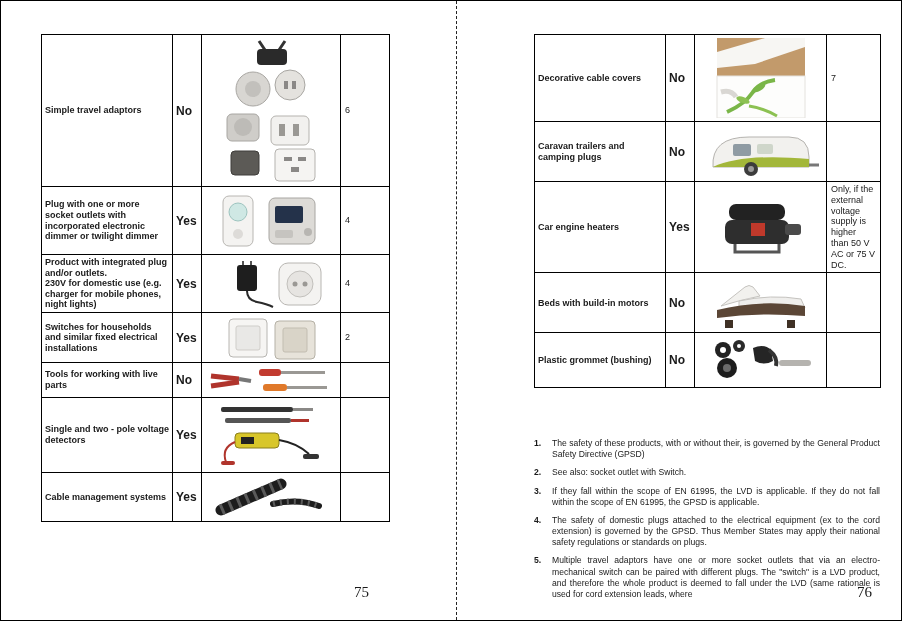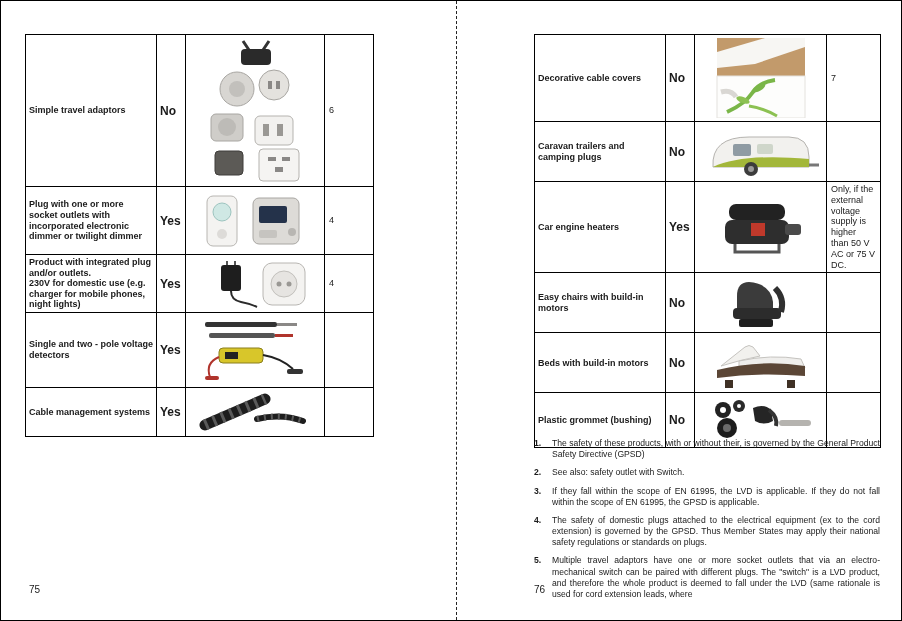--- a/index.html
+++ b/index.html
@@ -23,38 +23,38 @@
   table.products{
     border-collapse:collapse;
     table-layout:fixed;
     position:absolute;
   }
   table.products td{
     border:1px solid #000;
     vertical-align:middle;
     overflow:hidden;
   }
-  .tbl-left{left:24px;top:33px;width:348px;}
+  .tbl-left{left:40px;top:33px;width:348px;}
   .tbl-right{left:77px;top:33px;width:346px;padding-left:39px;}
 
   td.c-label{font-weight:bold;font-size:9px;line-height:1.18;padding:2px 3px;white-space:pre-line;}
   td.c-answer{font-weight:bold;font-size:12px;padding:2px 3px;}
   td.c-img{text-align:center;padding:1px;}
   td.c-img svg{display:block;margin:0 auto;}
   td.c-note{font-size:9px;padding:2px 4px;line-height:1.2;}
   td.c-note.bold{font-weight:normal;}
 
   
   .lr1{height:152px;}.lr2{height:68px;}.lr3{height:57px;}.lr4{height:50px;}
   .lr5{height:35px;}.lr6{height:75px;}.lr7{height:35px;}
   .rr1{height:87px;}.rr2{height:60px;}.rr3{height:70px;}
   .rr4{height:60px;}.rr5{height:60px;}.rr6{height:55px;}
 
   .page-number{
-    position:absolute;font-size:10px;
+    position:absolute;font-size:15px;text-align:right;font-family:Liberation Serif, serif;
   }
   .pn-left{left:28px;top:583px;width:340px;}
   .pn-right{left:77px;top:583px;width:338px;}
 
   .footnotes{
     position:absolute;left:77px;top:437px;width:346px;
     font-size:8.6px;line-height:1.3;
   }
   .footnote{display:flex;margin-bottom:7px;}
   .fn-num{font-weight:bold;width:10px;flex:0 0 10px;}
@@ -132,21 +132,50 @@
             <path d="M40 33 q0 9 10 11 t16 5" stroke="#2a2a2a" stroke-width="2" fill="none"></path>
             <rect x="72" y="5" width="42" height="42" rx="9" fill="#f4f3f1" stroke="#b8b6b2"></rect>
             <circle cx="93" cy="26" r="13" fill="#e6e4e1" stroke="#c2c0bc"></circle>
             <circle cx="88" cy="26" r="2.5" fill="#9a9894"></circle>
             <circle cx="98" cy="26" r="2.5" fill="#9a9894"></circle>
           </svg>
         </td>
         <td class="c-note">4</td>
       </tr>
 
-
+      <tr class="lr4">
+        <td class="c-label">Switches for households and similar fixed electrical installations</td>
+        <td class="c-answer">Yes</td>
+        <td class="c-img">
+          <svg width="128" height="44" viewBox="0 0 128 44">
+            <rect x="22" y="3" width="38" height="38" rx="4" fill="#f6f5f3" stroke="#b8b6b2"></rect>
+            <rect x="29" y="10" width="24" height="24" rx="2" fill="#e9e8e6" stroke="#cfcdc9"></rect>
+            <rect x="68" y="5" width="40" height="38" rx="4" fill="#e7e3da" stroke="#b5b1a6"></rect>
+            <rect x="76" y="12" width="24" height="24" rx="2" fill="#d9d4c8" stroke="#c2bdb1"></rect>
+          </svg>
+        </td>
+        <td class="c-note">2</td>
+      </tr>
+
+      <tr class="lr5">
+        <td class="c-label">Tools for working with live parts</td>
+        <td class="c-answer">No</td>
+        <td class="c-img">
+          <svg width="128" height="30" viewBox="0 0 128 30">
+            <path d="M4 11 l28 3" stroke="#b0342c" stroke-width="5"></path>
+            <path d="M4 21 l28 -4" stroke="#b0342c" stroke-width="5"></path>
+            <path d="M32 14 l12 2" stroke="#777" stroke-width="4"></path>
+            <rect x="52" y="4" width="22" height="7" rx="3" fill="#c23b2f"></rect>
+            <rect x="74" y="6" width="44" height="3" fill="#9a9894"></rect>
+            <rect x="56" y="19" width="24" height="7" rx="3" fill="#e0792a"></rect>
+            <rect x="80" y="21" width="40" height="3" fill="#9a9894"></rect>
+          </svg>
+        </td>
+        <td class="c-note"></td>
+      </tr>
 
       <tr class="lr6">
         <td class="c-label">Single and two - pole voltage detectors</td>
         <td class="c-answer">Yes</td>
         <td class="c-img">
           <svg width="128" height="68" viewBox="0 0 128 68">
             <rect x="14" y="6" width="72" height="5" rx="2" fill="#333"></rect>
             <rect x="86" y="7" width="20" height="3" fill="#8a8886"></rect>
             <rect x="18" y="17" width="66" height="5" rx="2" fill="#555"></rect>
             <rect x="84" y="18" width="18" height="3" fill="#b0342c"></rect>
@@ -233,33 +262,20 @@
             <rect x="30" y="8" width="56" height="16" rx="7" fill="#222"></rect>
             <rect x="26" y="24" width="64" height="24" rx="7" fill="#2e2e2e"></rect>
             <rect x="52" y="27" width="14" height="13" fill="#c0392b"></rect>
             <rect x="86" y="28" width="16" height="11" rx="3" fill="#4a4a4a"></rect>
             <path d="M36 48 v8 h44 v-8" stroke="#555" stroke-width="3" fill="none"></path>
           </svg>
         </td>
         <td class="c-note bold">Only, if the external voltage supply is higher than 50 V AC or 75 V DC.</td>
       </tr>
 
-      <tr class="rr4">
-        <td class="c-label">Easy chairs with build-in motors</td>
-        <td class="c-answer">No</td>
-        <td class="c-img">
-          <svg width="124" height="54" viewBox="0 0 124 54">
-            <path d="M50 6 q-12 0 -12 14 v14 h36 v-8 q-2 -18 -24 -20" fill="#3b3b3b"></path>
-            <rect x="34" y="32" width="48" height="11" rx="4" fill="#2c2c2c"></rect>
-            <rect x="40" y="43" width="34" height="8" rx="2" fill="#1f1f1f"></rect>
-            <path d="M76 12 q10 10 6 24" stroke="#303030" stroke-width="6" fill="none"></path>
-          </svg>
-        </td>
-        <td class="c-note"></td>
-      </tr>
 
       <tr class="rr5">
         <td class="c-label">Beds with build-in motors</td>
         <td class="c-answer">No</td>
         <td class="c-img">
           <svg width="124" height="54" viewBox="0 0 124 54">
             <path d="M22 30 L46 11 q4 -3 8 0 l7 9 q-20 4 -39 10 z" fill="#f2f1ee" stroke="#c5c3bf"></path>
             <path d="M40 25 q32 -7 62 -2 l4 9 -66 3 z" fill="#efeeec" stroke="#c5c3bf"></path>
             <path d="M18 34 q44 -11 88 -4 v10 q-46 -4 -88 2 z" fill="#5b4636"></path>
             <rect x="26" y="44" width="8" height="8" fill="#3f3125"></rect>
@@ -292,21 +308,21 @@
 
     <div class="footnotes">
       <div class="footnote">
         <span class="fn-num">1.</span>
         <span class="fn-gap"></span>
         <span class="fn-text">The safety of these products, with or without their, is governed by the General Product Safety Directive (GPSD)</span>
       </div>
       <div class="footnote">
         <span class="fn-num">2.</span>
         <span class="fn-gap"></span>
-        <span class="fn-text">See also: safety outlet with Switch.</span>
+        <span class="fn-text">See also: socket outlet with Switch.</span>
       </div>
       <div class="footnote">
         <span class="fn-num">3.</span>
         <span class="fn-gap"></span>
         <span class="fn-text">If they fall within the scope of EN 61995, the LVD is applicable. If they do not fall within the scope of EN 61995, the GPSD is applicable.</span>
       </div>
       <div class="footnote">
         <span class="fn-num">4.</span>
         <span class="fn-gap"></span>
         <span class="fn-text">The safety of domestic plugs attached to the electrical equipment (ex to the cord extension) is governed by the GPSD. Thus Member States may apply their national safety regulations or standards on plugs.</span>

